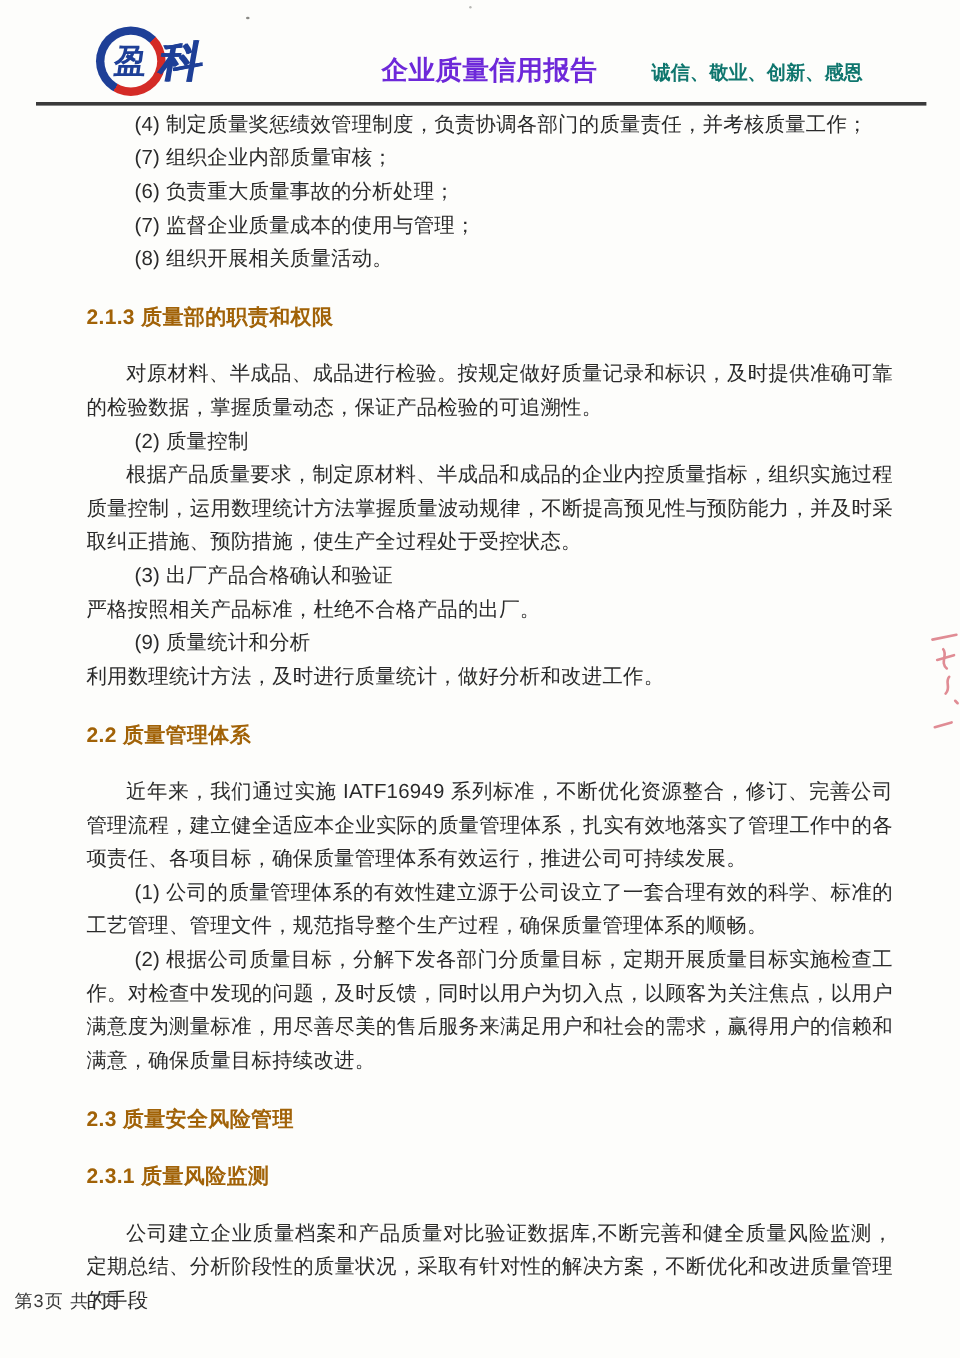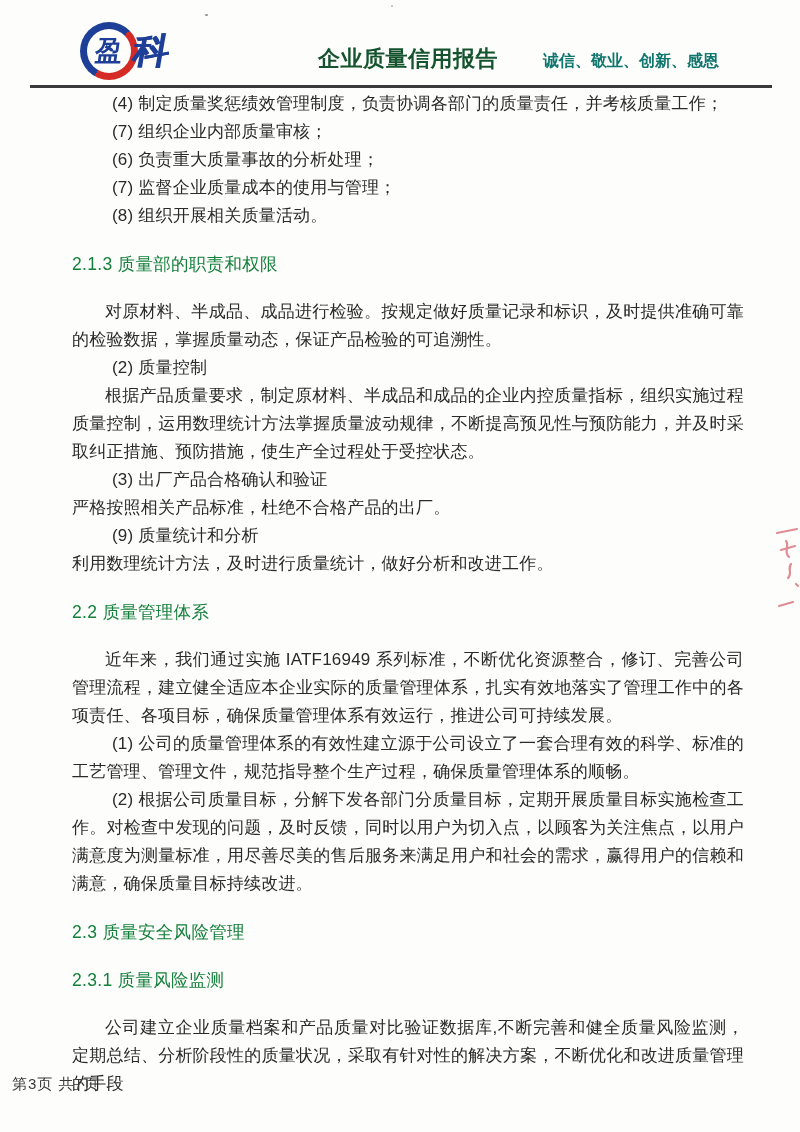--- a/index.html
+++ b/index.html
@@ -26,39 +26,39 @@
     font-size:27px; font-weight:700; color:#1e3f97;
     transform:skewX(-8deg); z-index:2;
   }
   .logo-side {
     font-size:36px; font-weight:700; color:#1e3f97;
     transform:skewX(-10deg); margin-left:-5px; line-height:1; z-index:3;
     text-shadow:1px 0 0 #1e3f97;
   }
   .title {
     position:absolute; left:318px; top:44px;
-    font-size:22px; font-weight:700; color:#14532d; letter-spacing:0.5px;
+    font-size:22px; font-weight:700; color:#6d28d9; letter-spacing:0.5px;
     white-space:nowrap;
   }
   .slogan {
     position:absolute; left:543px; top:51px;
     font-size:16px; font-weight:700; color:#0f766e; white-space:nowrap;
   }
   .hdr-rule {
     position:absolute; left:30px; right:28px; top:85px; height:2.5px;
     background:#3a3a3a;
   }
   
   .doc {
     position:absolute; left:72px; top:90px; width:672px;
     font-size:17px; line-height:28px; letter-spacing:0.2px;
   }
   .doc h2, .doc h3 {
     font-size:17.5px; line-height:28px; margin:20px 0;
-    font-weight:400; color:#15803d; letter-spacing:0.3px;
+    font-weight:700; color:#a16207; letter-spacing:0.3px;
   }
   .doc p { margin:0; text-align:justify; }
   .b-list-item      { text-indent:40px; text-align:left; }
   .b-sub-item       { text-indent:40px; text-align:left; }
   .b-paragraph      { text-indent:33px; }
   .b-paragraph-sub  { text-indent:40px; }
   .b-paragraph-flush{ text-indent:0; }
   
   .ftr {
     position:absolute; left:0; bottom:38px; width:800px;

